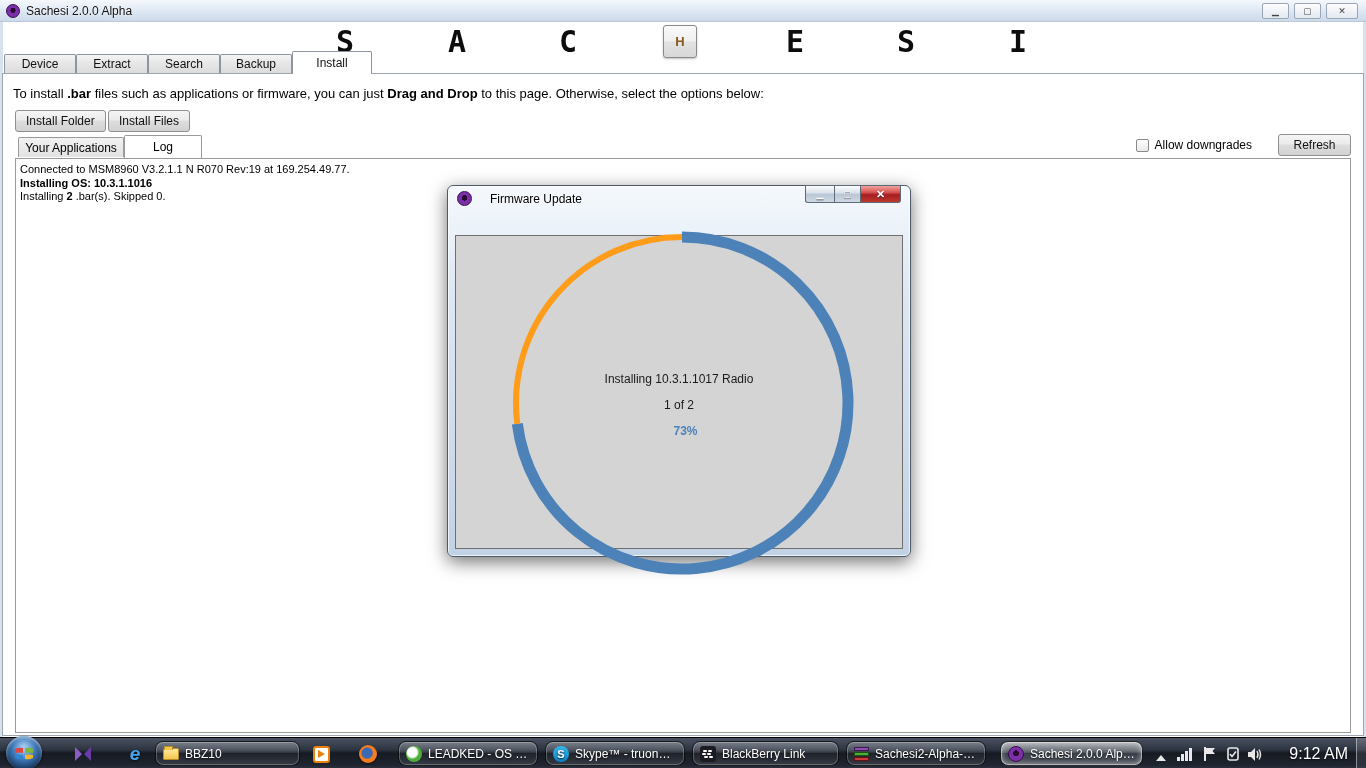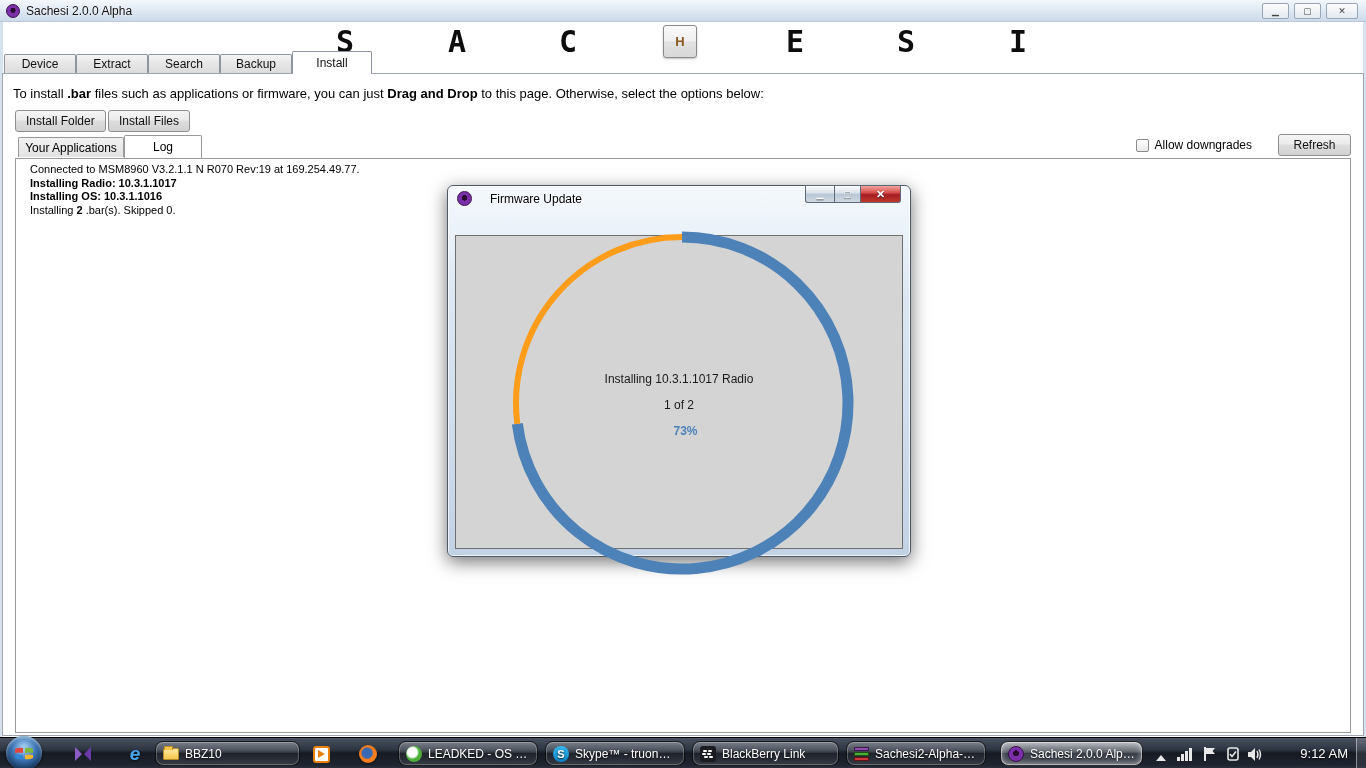--- a/index.html
+++ b/index.html
@@ -53,21 +53,21 @@
     border-radius:2px 2px 0 0; background:linear-gradient(#f2f2f2,#e2e2e2);
     display:flex; align-items:center; justify-content:center; font-size:12px; z-index:3; }
   .subtab.active { top:61px; height:23px; background:#fff; z-index:6; }
 
   #downgrade-row { position:absolute; right:22px; top:60px; height:22px; display:flex; align-items:center; }
   #downgrade-box { width:13px; height:13px; border:1px solid #8a8a8a; border-radius:2px;
     background:linear-gradient(#fff,#e9e9e9); margin-right:6px; }
   #btn-refresh { position:absolute; right:-10px; top:0px; position:relative; margin-left:16px; width:73px; }
 
   #logframe { position:absolute; left:12px; right:12px; top:84px; bottom:2px;
-    border:1px solid #9a9a9a; background:#fff; padding:4px 14px; }
+    border:1px solid #9a9a9a; background:#fff; padding:4px 4px; }
   .logline { font-size:11px; line-height:13.5px; color:#000; }
   .logline b { font-weight:bold; }
 
   
   #dialog { position:absolute; left:447px; top:185px; width:464px; height:372px;
     border:1px solid #4e5a68; border-radius:6px;
     background:linear-gradient(#f5f9fd,#dce7f3 30%,#c2d2e5);
     box-shadow:0 5px 18px rgba(0,0,0,.55), inset 0 0 0 1px rgba(255,255,255,.7); z-index:50; }
   #dialog-titlebar { position:absolute; left:0; top:0; right:0; height:25px; display:flex;
     align-items:center; padding-left:9px; }
@@ -100,21 +100,21 @@
   .tb-btn { position:absolute; top:3px; height:25px; border:1px solid rgba(0,0,0,.7); border-radius:8px;
     background:linear-gradient(rgba(255,255,255,.30),rgba(255,255,255,.12) 45%,rgba(255,255,255,.04) 50%,rgba(255,255,255,.10));
     box-shadow:inset 0 0 0 1px rgba(255,255,255,.25);
     display:flex; align-items:center; padding:0 7px; color:#fff; font-size:12px;
     text-shadow:0 1px 2px rgba(0,0,0,.8); white-space:nowrap; overflow:hidden; }
   .tb-btn .lbl { overflow:hidden; text-overflow:ellipsis; margin-left:6px; }
   .tb-btn.active { background:linear-gradient(rgba(255,255,255,.55),rgba(255,255,255,.28) 45%,rgba(200,215,235,.20) 50%,rgba(255,255,255,.25));
     box-shadow:inset 0 0 6px rgba(255,255,255,.6), inset 0 0 0 1px rgba(255,255,255,.4); }
   .tray-icon { position:absolute; top:8px; width:17px; height:15px; display:flex; align-items:flex-end; justify-content:center; }
   #clock { position:absolute; right:18px; top:0; height:31px; display:flex; align-items:center;
-    color:#fff; font-size:13px; text-shadow:0 1px 2px rgba(0,0,0,.8); }
+    color:#fff; font-size:16px; text-shadow:0 1px 2px rgba(0,0,0,.8); }
   #show-desktop { position:absolute; right:0; top:0; width:10px; height:31px;
     background:linear-gradient(rgba(255,255,255,.15),rgba(255,255,255,.05));
     border-left:1px solid rgba(255,255,255,.45); }
 
   
   .folder-ic { width:16px; height:12px; background:linear-gradient(#ffe9a0,#f5c64a); border:1px solid #b78d2a;
     border-radius:1px; position:relative; flex:0 0 auto; }
   .folder-ic:before { content:""; position:absolute; left:0; top:-3px; width:7px; height:3px;
     background:#f5c64a; border:1px solid #b78d2a; border-bottom:none; border-radius:1px 1px 0 0; }
   .circle-ic { width:16px; height:16px; border-radius:50%; flex:0 0 auto; display:flex; align-items:center;
@@ -164,21 +164,20 @@
     <div class="subtab active" style="left:121px;width:78px">Log</div>
 
     <div id="downgrade-row">
       <span id="downgrade-box"></span>
       <span>Allow downgrades</span>
       <span class="winbtn" id="btn-refresh">Refresh</span>
     </div>
 
     <div id="logframe">
       <div class="logline">Connected to MSM8960 V3.2.1.1 N R070 Rev:19 at 169.254.49.77.</div>
-      <div class="logline"><b>Installing Radio: 10.3.1.1017</b></div>
       <div class="logline"><b>Installing OS: 10.3.1.1016</b></div>
       <div class="logline"><span>Installing </span><b>2</b><span> .bar(s). Skipped 0.</span></div>
     </div>
   </div>
 
   <div id="dialog">
     <div id="dialog-titlebar">
       <span class="sachesi-icon" style="width:15px;height:15px"></span>
       <span id="dialog-title">Firmware Update</span>
     </div>

